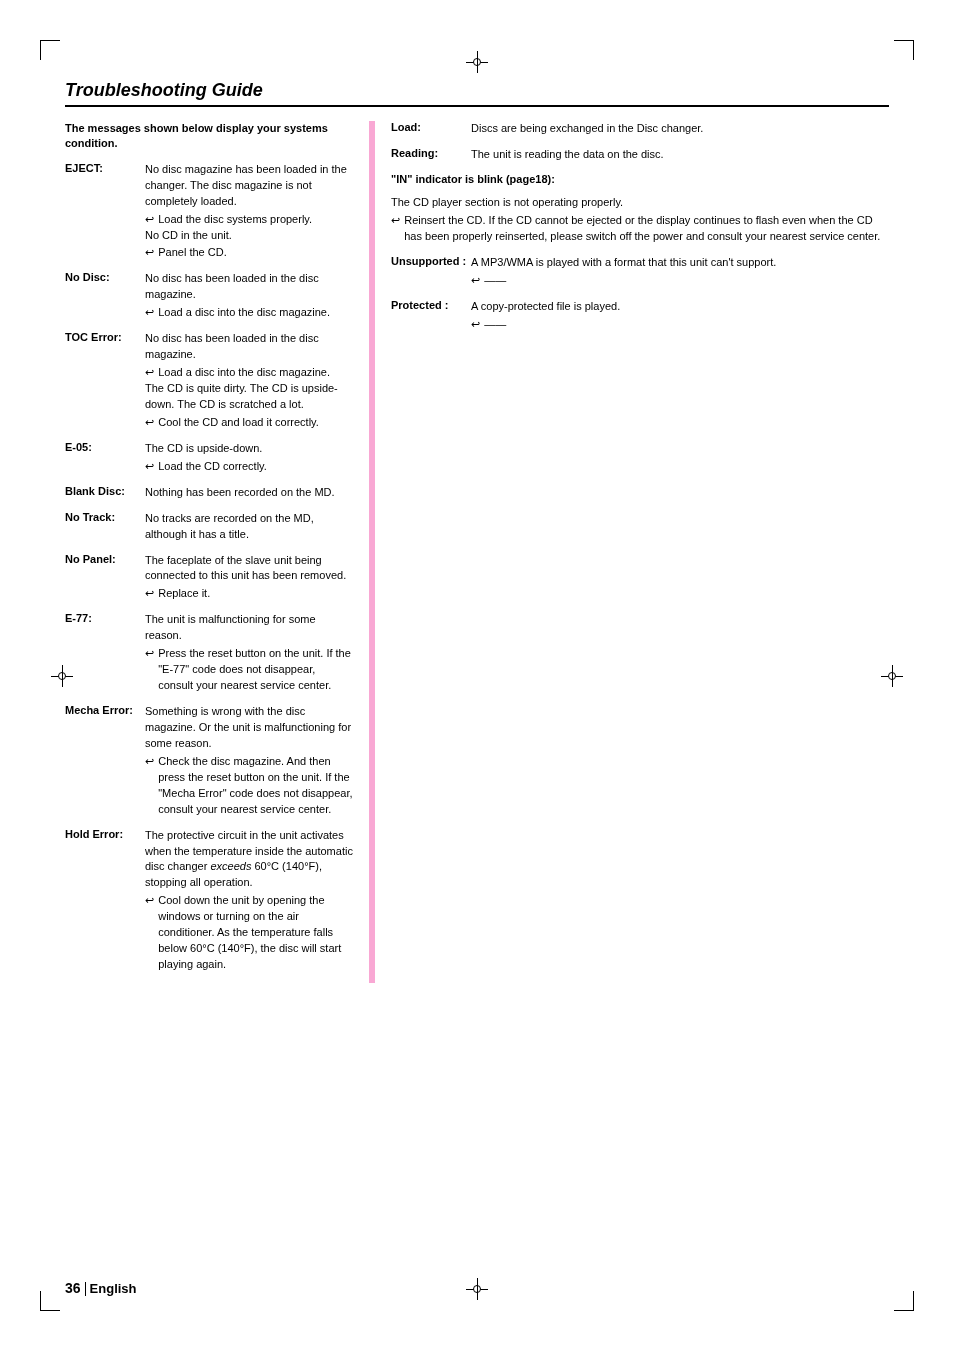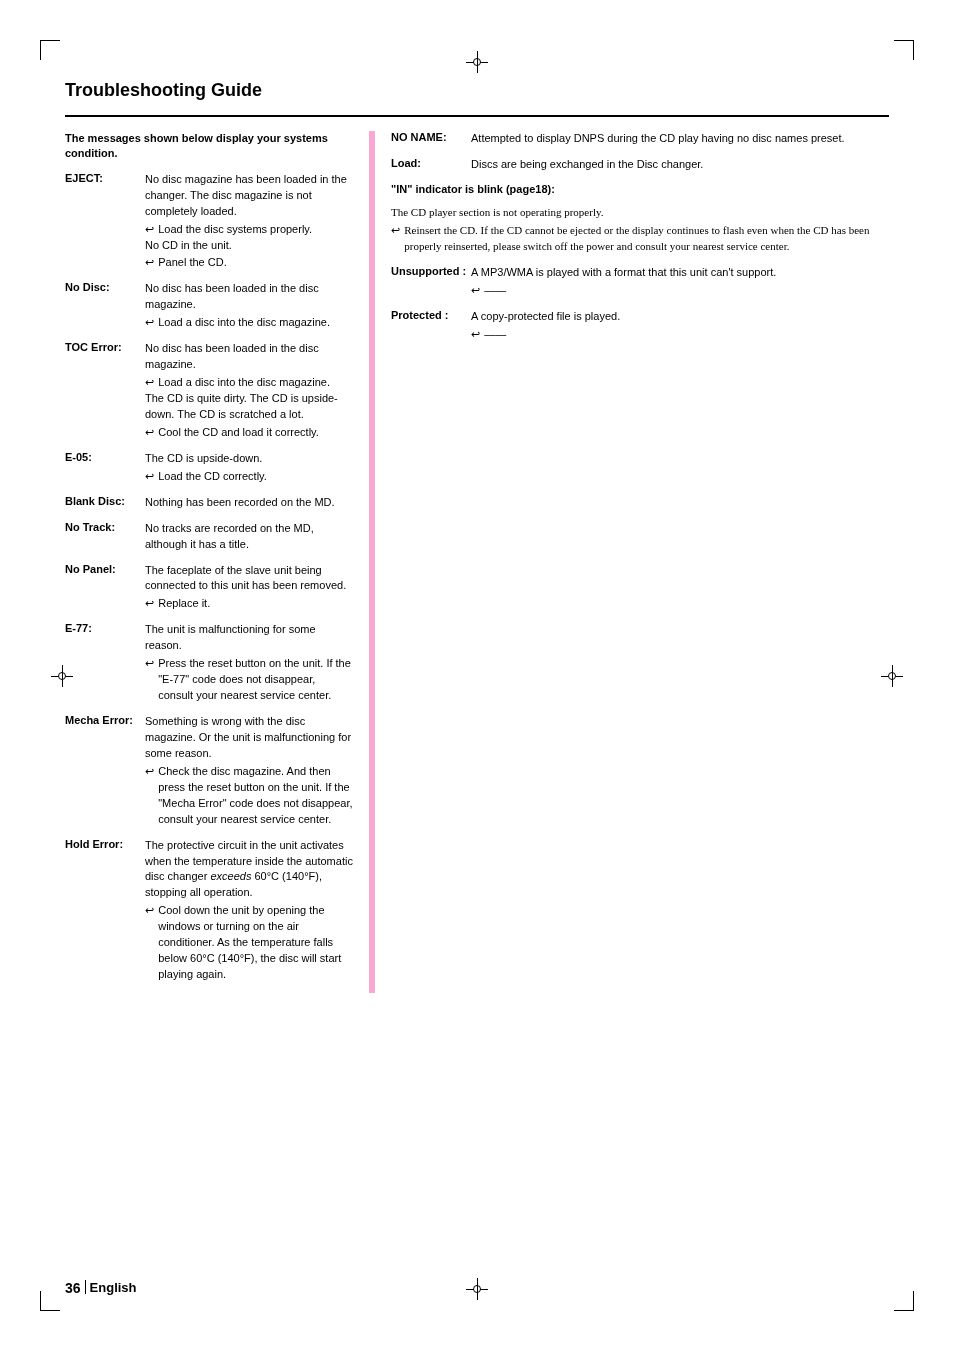--- a/index.html
+++ b/index.html
@@ -79,22 +79,23 @@
       top: 80px;
       left: 65px;
       right: 65px;
       bottom: 80px;
     }
 
     
     .page-title {
       font-size: 18px;
       font-weight: bold;
+      font-style: italic;
       border-bottom: 2px solid #000;
-      padding-bottom: 14px;
+      padding-bottom: 4px;
       margin-bottom: 14px;
     }
 
     
     .two-col {
       display: flex;
       gap: 0;
       align-items: flex-start;
     }
 
@@ -154,21 +155,21 @@
     .footer {
       position: absolute;
       bottom: 55px;
       left: 65px;
       font-size: 13px;
       font-weight: bold;
     }
 
     .footer-divider {
       display: flex;
-      align-items: flex-start;
+      align-items: flex-end;
     }
 
     .footer-divider span:first-child {
       font-weight: bold;
       font-size: 14px;
     }
 
     .footer-sep {
       display: inline-block;
       width: 1px;
@@ -319,43 +320,43 @@
                 <span class="arrow">↩</span>
                 <span>Cool down the unit by opening the windows or turning on the air conditioner. As the temperature falls below 60°C (140°F), the disc will start playing again.</span>
               </div>
           </div>
         </div>
 
       </div>
 
       <div class="right-col">
 
-        <div class="error-entry">
-          <div class="error-label">NO NAME:</div>
-          <div class="error-desc">
-            Attempted to display DNPS during the CD play having no disc names preset.
-          </div>
-        </div>
 
         <div class="error-entry">
           <div class="error-label">Load:</div>
           <div class="error-desc">
             Discs are being exchanged in the Disc changer.
           </div>
         </div>
 
+        <div class="error-entry">
+          <div class="error-label">Reading:</div>
+          <div class="error-desc">
+            The unit is reading the data on the disc.
+          </div>
+        </div>
 
 
         <div class="error-entry">
           <div class="error-label" style="min-width: 200px; font-weight: bold;">"IN" indicator is blink (page18):</div>
           <div class="error-desc">
           </div>
         </div>
         <div style="padding-left: 0; margin-bottom: 10px;">
-          <div style="font-size:11px; line-height:1.45;font-family:Liberation Serif, serif;">
+          <div style="font-size:11px; line-height:1.45;">
             The CD player section is not operating properly.<br>
             <div class="arrow-item">
                 <span class="arrow">↩</span>
                 <span>Reinsert the CD. If the CD cannot be ejected or the display continues to flash even when the CD has been properly reinserted, please switch off the power and consult your nearest service center.</span>
               </div>
           </div>
         </div>
 
         <div class="error-entry">
           <div class="error-label">Unsupported :</div>

